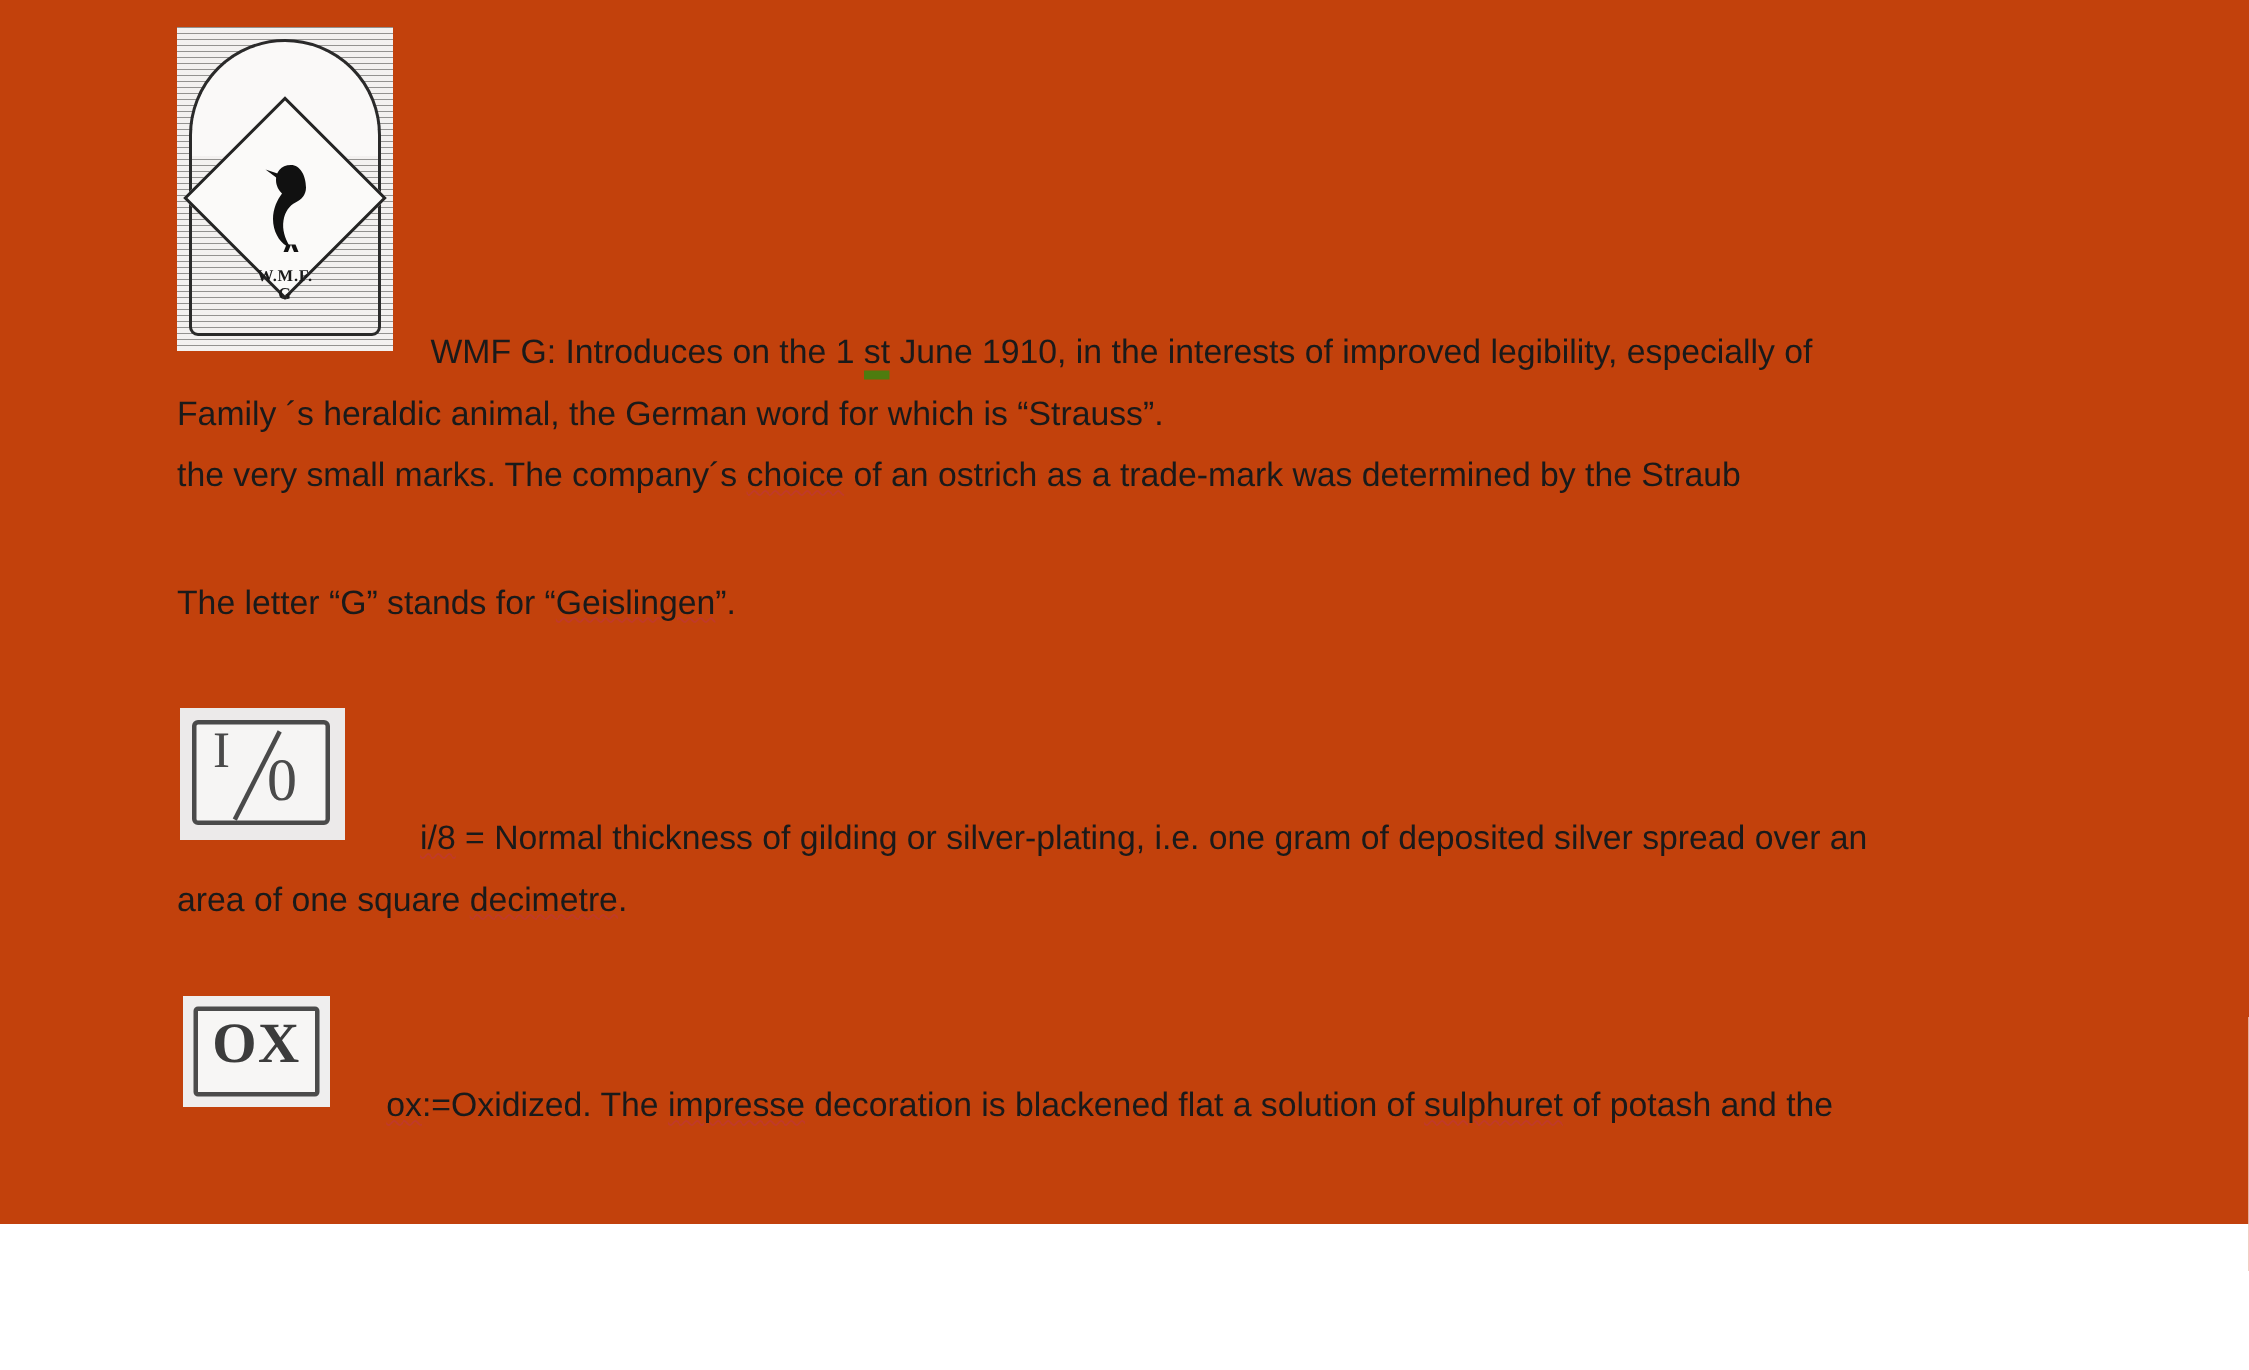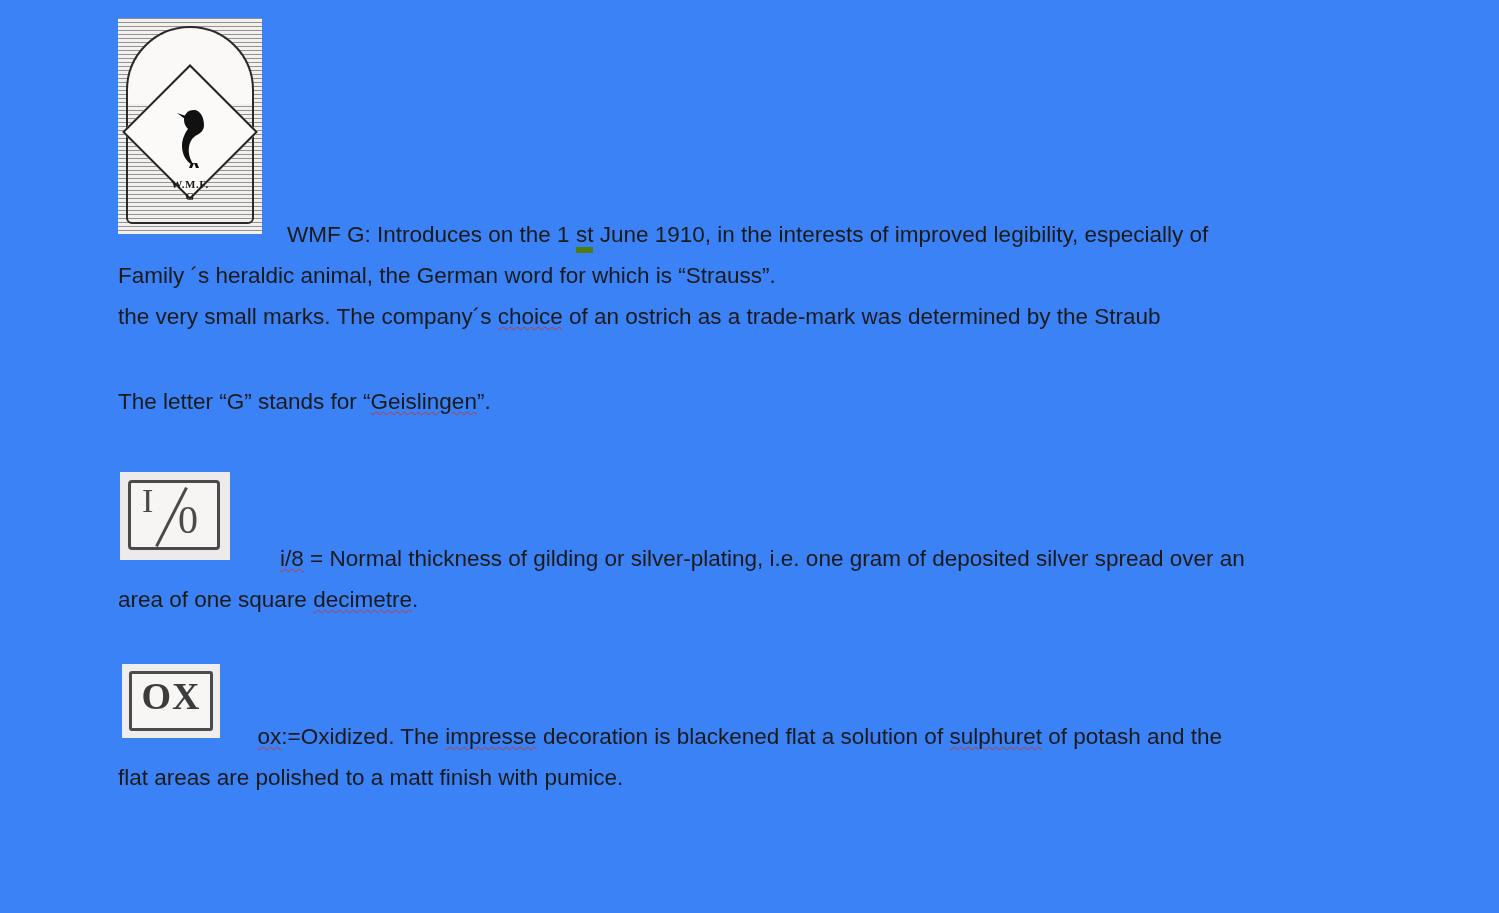--- a/index.html
+++ b/index.html
@@ -10,22 +10,22 @@
   body {
     width: 1499px;
     height: 913px;
     font-family: "Liberation Sans", sans-serif;
     color: #1a1a1a;
     overflow: hidden;
   }
   .page {
     position: relative;
     width: 1499px;
-    height: 913px;
-    background: #3b82f6;
+    height: 816px;
+    background: #c2410c;
   }
   .content {
     position: absolute;
     left: 118px;
     top: 18px;
     width: 1290px;
   }
   .spacer-md { height: 44px; }
   .spacer-lg { height: 50px; }
 
@@ -273,19 +273,16 @@
     <div class="block">
       <div class="mark-wrap" style="margin-left:4px;">
         <div class="mark-ox">
           <div class="ox-inner"></div>
           <div class="ox-text">OX</div>
         </div>
       </div>
       <div class="text-flow" style="padding-top:52px;">
         <span class="indent-run">      </span><span class="sq">ox</span><span>:=Oxidized. The </span><span class="sq">impresse</span><span> decoration is blackened flat a solution of </span><span class="sq">sulphuret</span><span> of potash and the</span>
       </div>
-      <div class="text-flow" style="clear:both;">
-        <span>flat areas are polished to a matt finish with pumice.</span>
-      </div>
     </div>
 
   </div>
 </div>
 
 </body></html>

